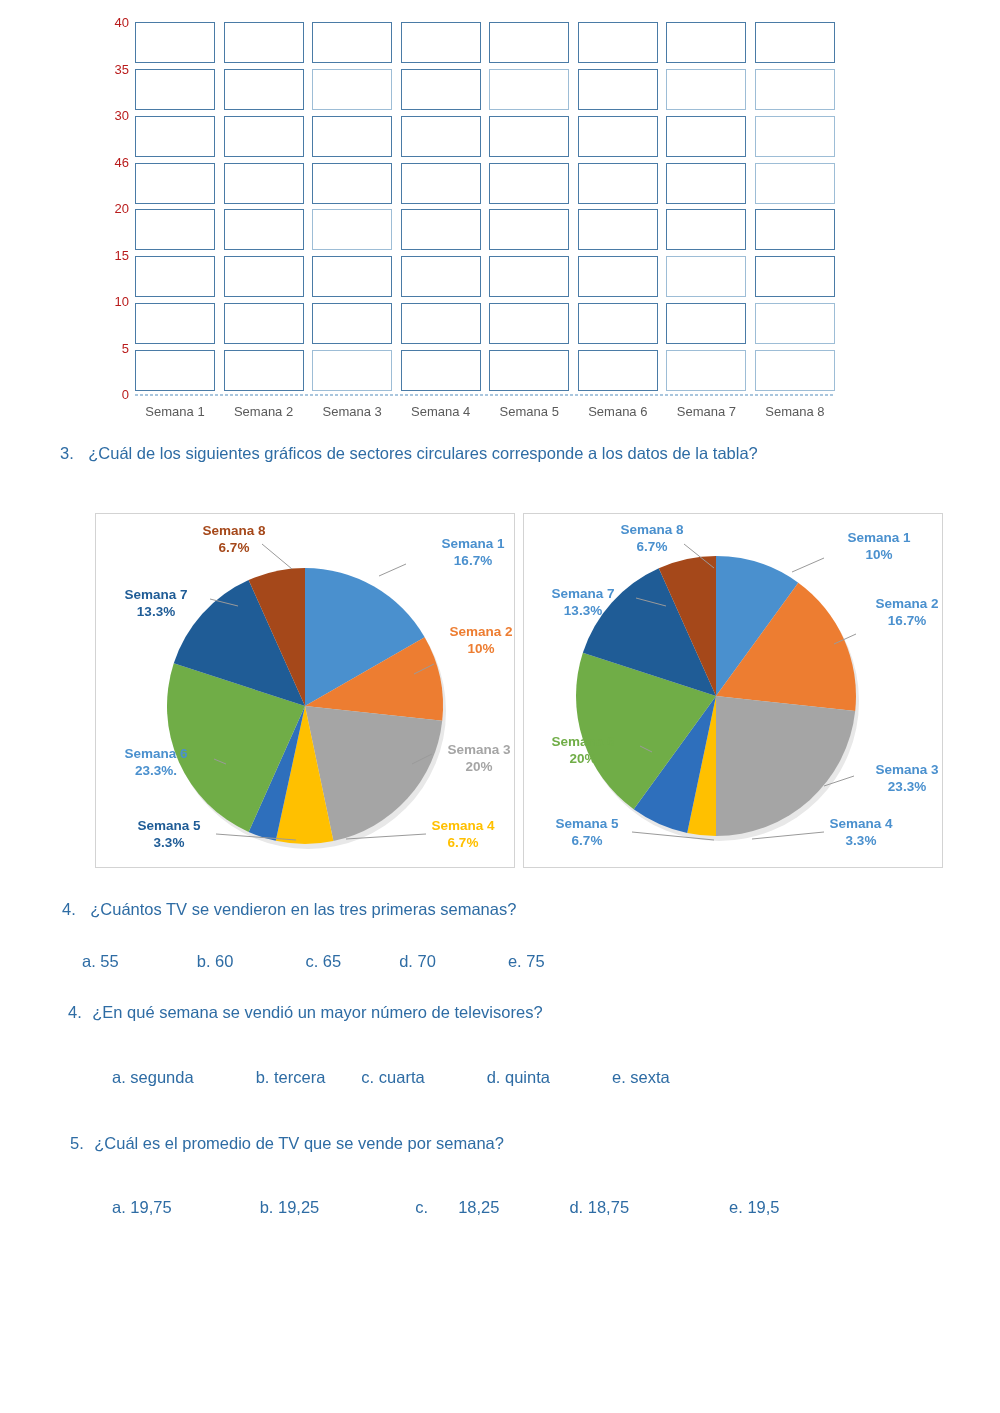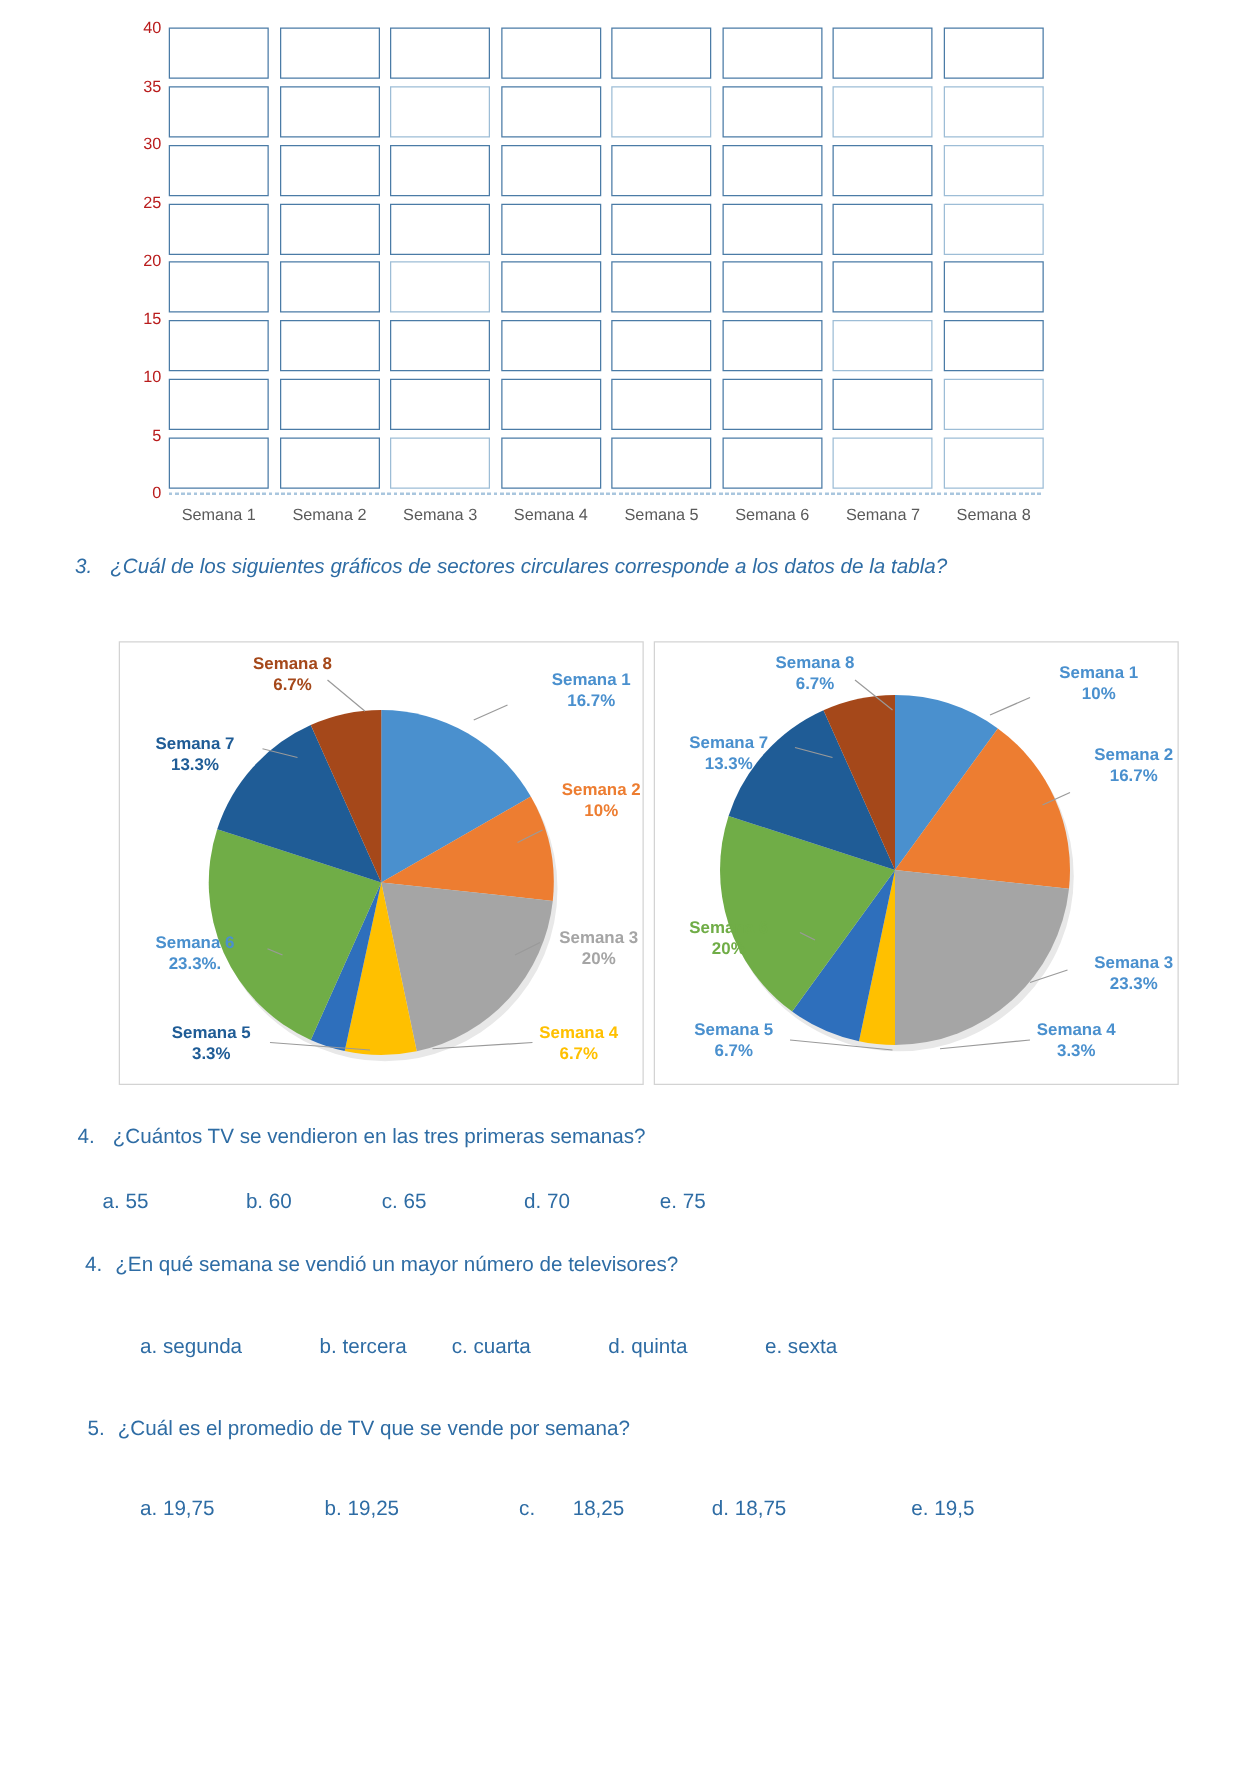--- a/index.html
+++ b/index.html
@@ -137,21 +137,21 @@
 </head>
 <body>
 
 <div id="blank-chart">
   <div class="y-axis-labels">
       <div class="y-tick" style="top: 372px;">0</div>
       <div class="y-tick" style="top: 325.5px;">5</div>
       <div class="y-tick" style="top: 279px;">10</div>
       <div class="y-tick" style="top: 232.5px;">15</div>
       <div class="y-tick" style="top: 186px;">20</div>
-      <div class="y-tick" style="top: 139.5px;">25</div>
+      <div class="y-tick" style="top: 139.5px;">46</div>
       <div class="y-tick" style="top: 93px;">30</div>
       <div class="y-tick" style="top: 46.5px;">35</div>
       <div class="y-tick" style="top: 0px;">40</div>
     </div>
   <div class="plot">
       <div class="grid-row">
         <div class="cell"></div>
         <div class="cell"></div>
         <div class="cell soft"></div>
         <div class="cell"></div>
@@ -237,21 +237,21 @@
       <div class="x-label">Semana 2</div>
       <div class="x-label">Semana 3</div>
       <div class="x-label">Semana 4</div>
       <div class="x-label">Semana 5</div>
       <div class="x-label">Semana 6</div>
       <div class="x-label">Semana 7</div>
       <div class="x-label">Semana 8</div>
     </div>
 </div>
 
-<div class="q-block" style="left:60px; top:444px;font-style:italic;">
+<div class="q-block" style="left:60px; top:444px;">
   <span class="q-num">3.</span>
   <span class="q-text" style="margin-left:10px;">¿Cuál de los siguientes gráficos de sectores circulares corresponde a los datos de la tabla?</span>
 </div>
 
 <div class="pie-panel" id="pie-left" style="left:95px; top:513px; width:420px; height:355px;">
     <svg width="420" height="355" viewBox="0 0 420 355" style="position: absolute; left: 0px; top: 0px;">
       <ellipse cx="212" cy="197" rx="138" ry="138" fill="#e8e8e8"></ellipse>
       <path d="M 209 192 L 209 54 A 138 138 0 0 1 328.6557567606996 123.25045546315025 Z" fill="#4A90CE"></path>
       <path d="M 209 192 L 328.6557567606996 123.25045546315025 A 138 138 0 0 1 346.21350907478586 206.7123392899859 Z" fill="#ED7D31"></path>
       <path d="M 209 192 L 346.21350907478586 206.7123392899859 A 138 138 0 0 1 237.40904001024361 327.04416479691514 Z" fill="#A5A5A5"></path>
@@ -358,21 +358,21 @@
   </div>
 
 <div class="q-block" style="left:62px; top:900px;text-align:right;">
   <span class="q-num">4.</span>
   <span class="q-text" style="margin-left:10px;">¿Cuántos TV se vendieron en las tres primeras semanas?</span>
 </div>
 <div class="options" id="opts-4a" style="left:82px; top:952px;">
     <span class="opt">a.  55</span>
     <span class="opt" style="margin-left: 78px;">b. 60</span>
     <span class="opt" style="margin-left: 72px;">c. 65</span>
-    <span class="opt" style="margin-left: 78px;">d. 70</span>
+    <span class="opt" style="margin-left: 58px;">d. 70</span>
     <span class="opt" style="margin-left: 72px;">e. 75</span>
   </div>
 
 <div class="q-block" style="left:68px; top:1003px;">
   <span class="q-num">4.</span>
   <span class="q-text" style="margin-left:6px;">¿En qué semana se vendió un mayor número de televisores?</span>
 </div>
 <div class="options" id="opts-4b" style="left:112px; top:1068px;">
     <span class="opt">a.   segunda</span>
     <span class="opt" style="margin-left: 62px;">b. tercera</span>

